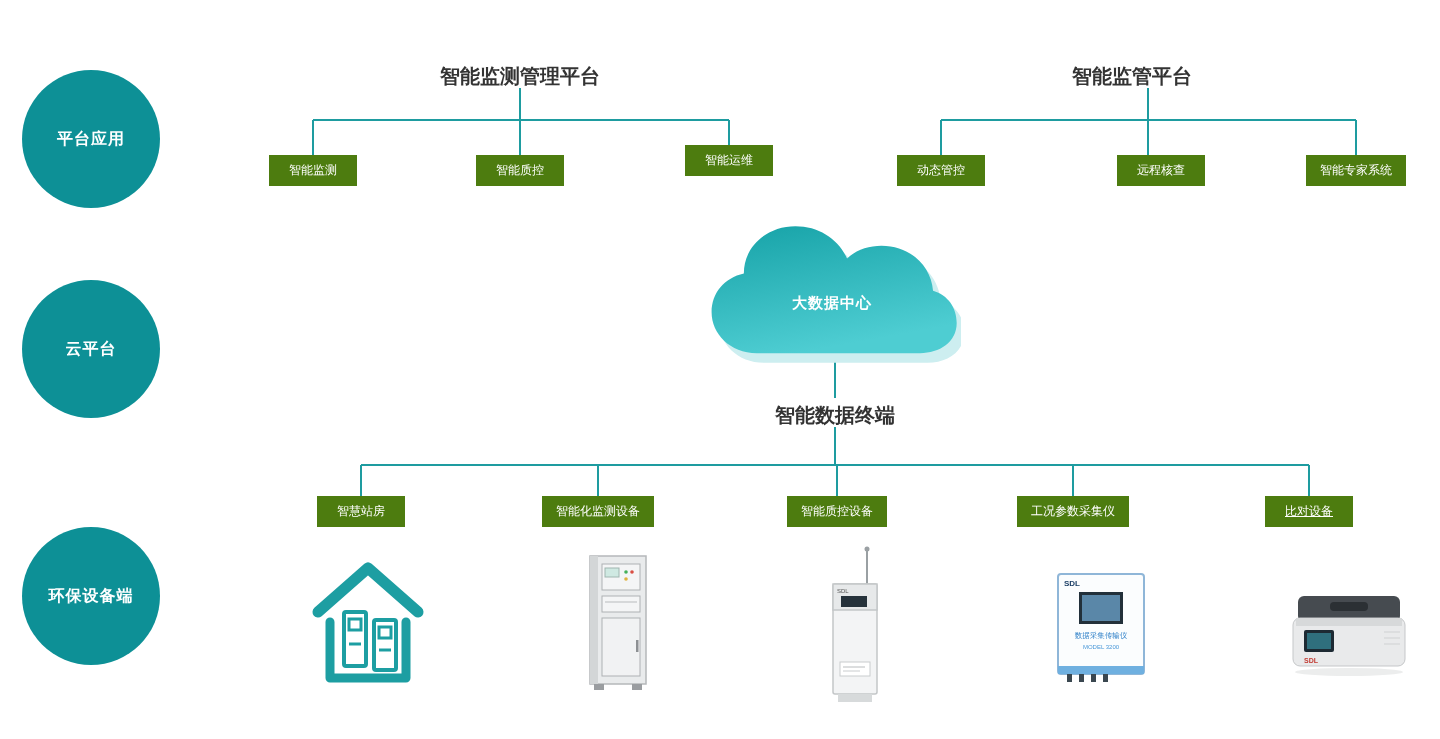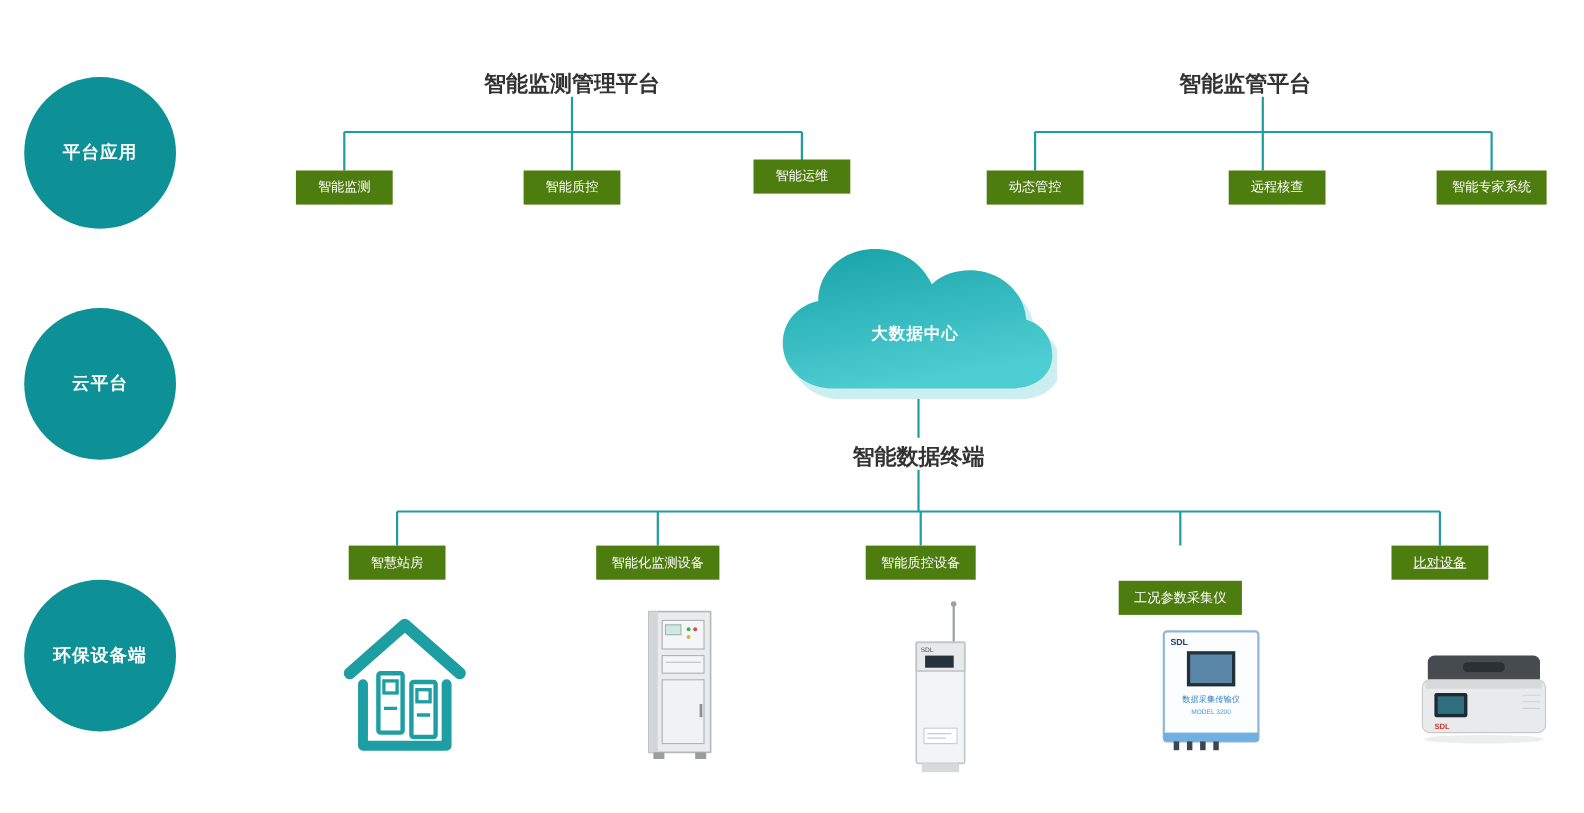--- a/index.html
+++ b/index.html
@@ -80,21 +80,21 @@
       <path fill="url(#cg)" d="M50 130 C25 130 8 112 8 92 C8 74 20 60 38 56 C38 30 60 12 86 12 C108 12 126 24 134 42 C142 34 154 30 166 30 C192 30 212 48 214 72 C228 76 236 88 236 102 C236 120 220 130 202 130 Z"></path>
     </svg>
     <div class="cloud-label">大数据中心</div>
   </div>
 
   <div class="tree-title" style="left:835px; top:402px;">智能数据终端</div>
 
   <div class="node" style="left:361px; top:496px;">智慧站房</div>
   <div class="node" style="left:598px; top:496px;">智能化监测设备</div>
   <div class="node" style="left:837px; top:496px;">智能质控设备</div>
-  <div class="node" style="left:1073px; top:496px;margin-top:32px;">工况参数采集仪</div>
+  <div class="node" style="left:1073px; top:496px;">工况参数采集仪</div>
   <div class="node" style="left:1309px; top:496px;text-decoration:underline;">比对设备</div>
 
   <div class="equip" style="left:308px; top:556px;">
     <svg width="120" height="132" viewBox="0 0 120 132">
       <polyline points="10,56 60,12 110,56" fill="none" stroke="#1d9ea2" stroke-width="11" stroke-linecap="round" stroke-linejoin="round"></polyline>
       <polyline points="22,66 22,122 98,122 98,66" fill="none" stroke="#1d9ea2" stroke-width="9" stroke-linecap="round" stroke-linejoin="round"></polyline>
       <rect x="36" y="56" width="22" height="54" rx="2" fill="#ffffff" stroke="#1d9ea2" stroke-width="4"></rect>
       <rect x="41" y="63" width="12" height="11" fill="none" stroke="#1d9ea2" stroke-width="3"></rect>
       <line x1="41" y1="88" x2="53" y2="88" stroke="#1d9ea2" stroke-width="3"></line>
       <rect x="66" y="64" width="22" height="50" rx="2" fill="#ffffff" stroke="#1d9ea2" stroke-width="4"></rect>

